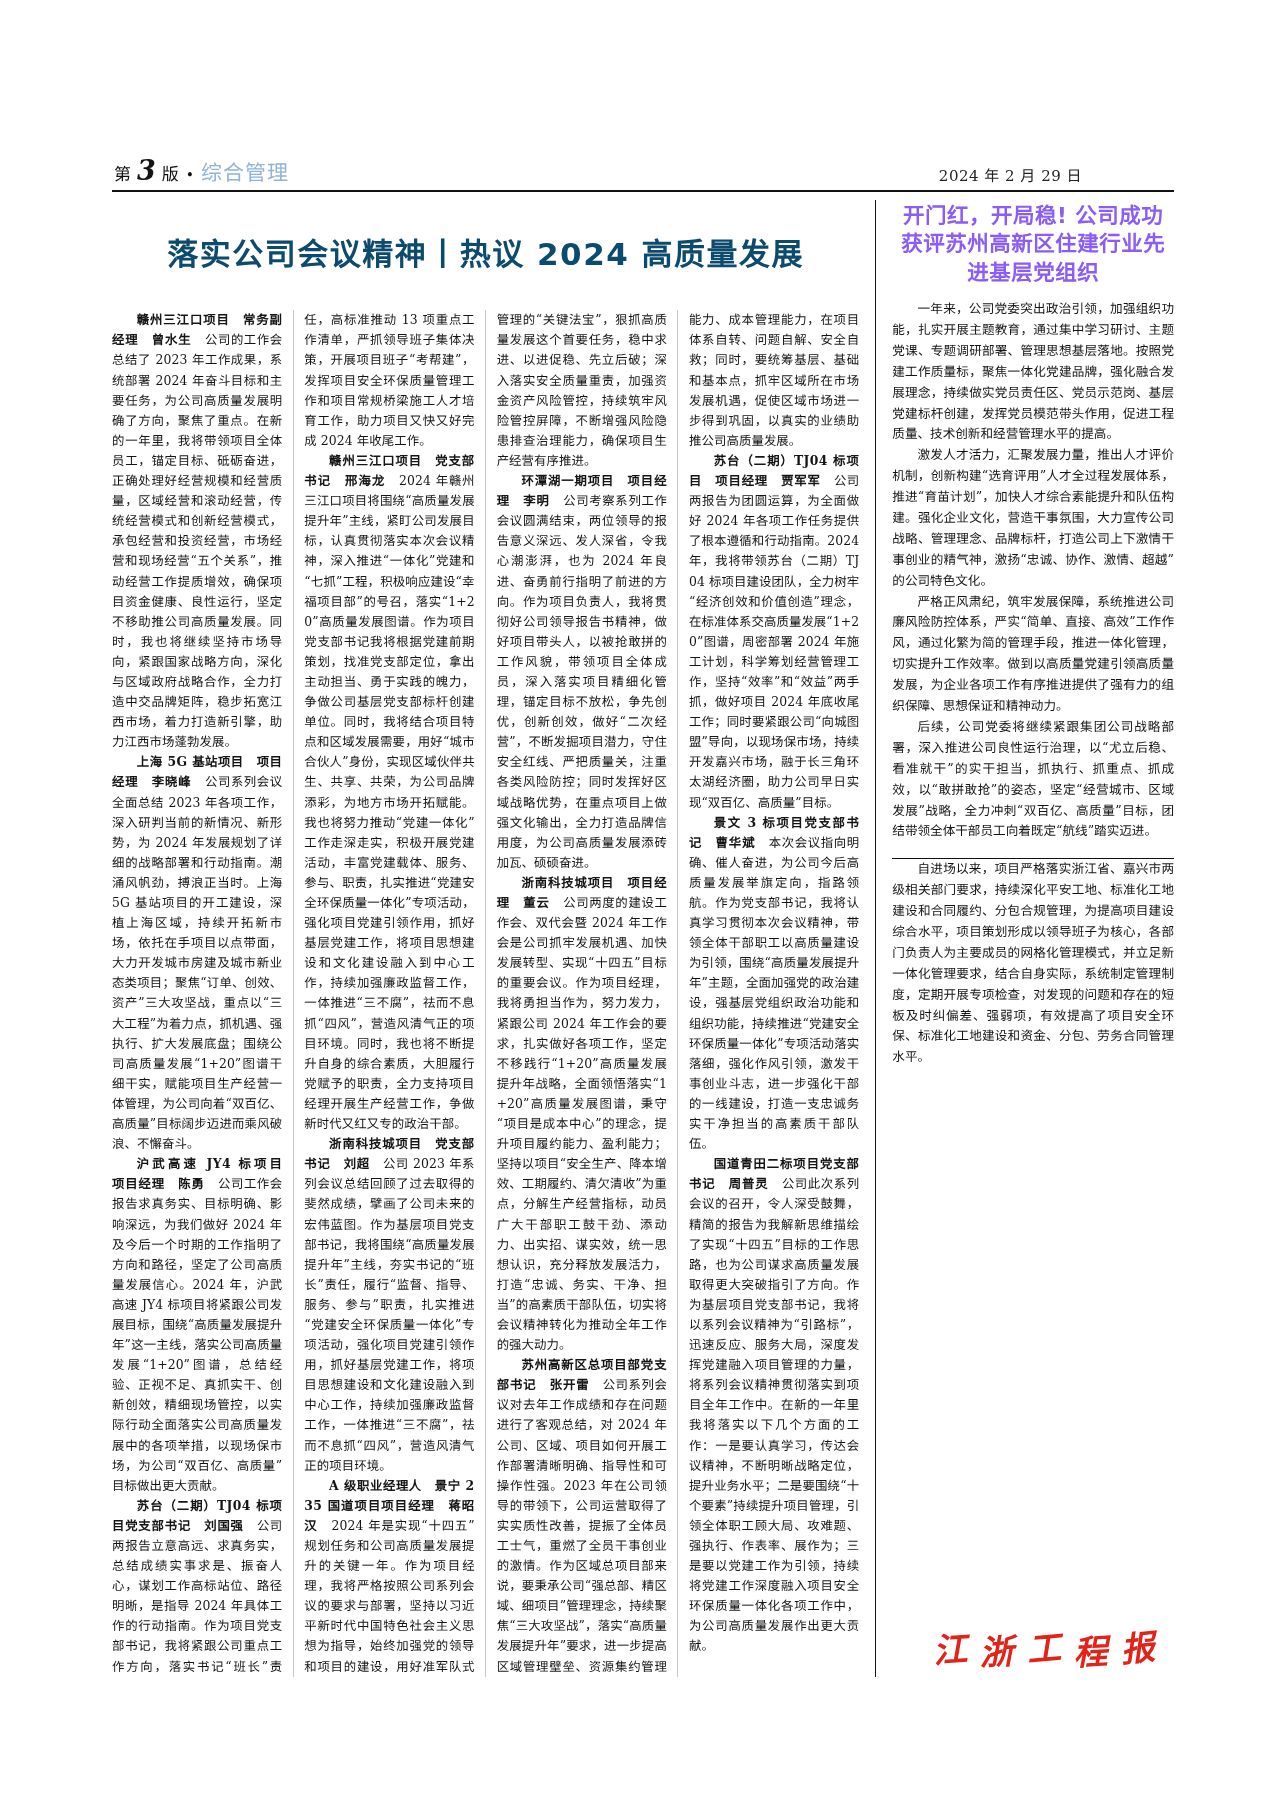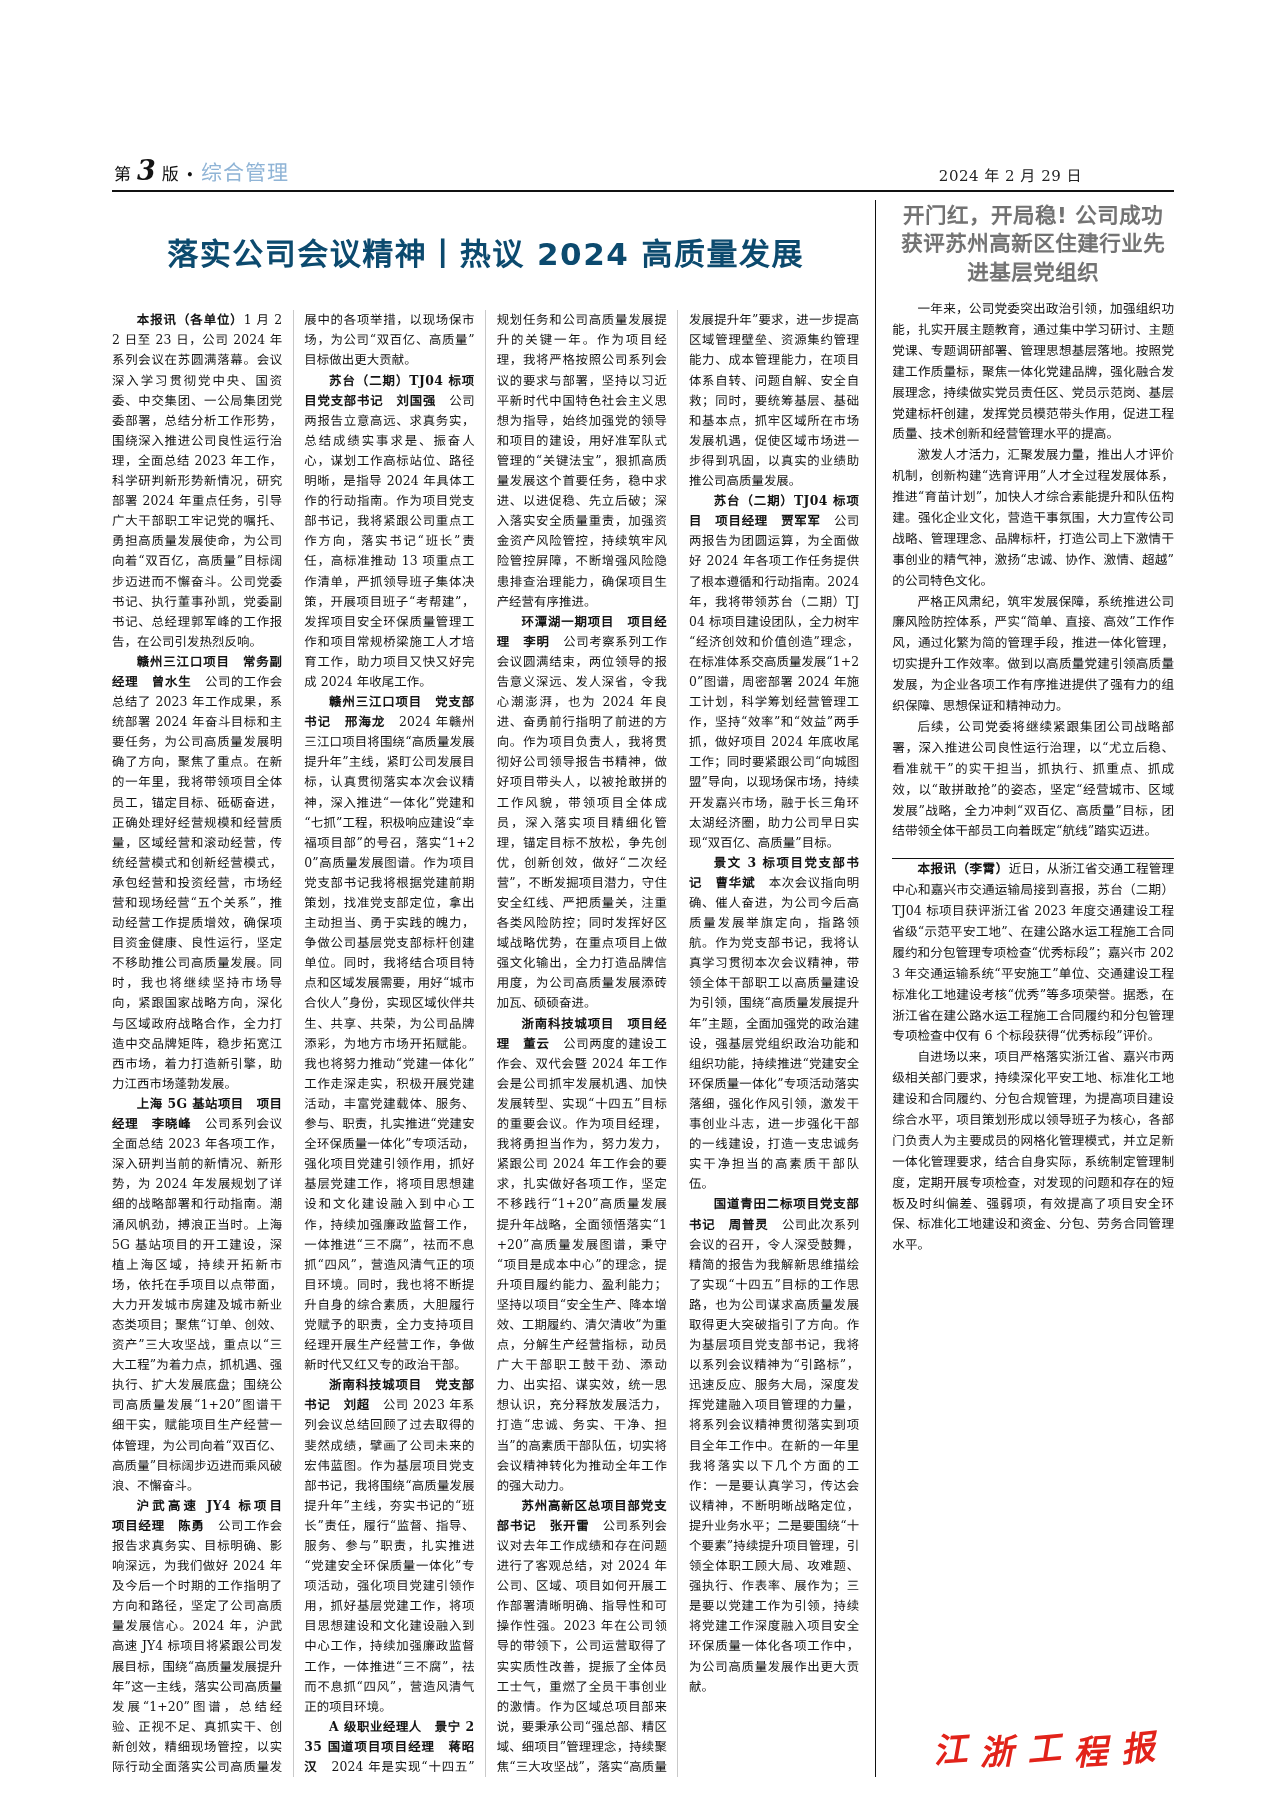--- a/index.html
+++ b/index.html
@@ -152,21 +152,21 @@
   }
 
   
   .rh {
     font-family: "DejaVu Sans", "Liberation Sans", sans-serif;
     font-weight: 700;
     font-size: 21.5px;
     line-height: 1.32;
     letter-spacing: 0.5px;
     text-align: center;
-    color: #737373;
+    color: #8b5cf6;
     margin: 2px 0 12px 0;
   }
   .rh.second {
     margin-top: 26px;
     text-align: left;
   }
   .rbody {
     font-size: 12.6px;
     line-height: 1.66;
     text-align: justify;
@@ -210,21 +210,20 @@
         </svg>
       </div>
     </div>
     <div class="rule-main"></div>
 
     <div class="body-wrap">
 
       <div class="left-zone">
         <h1 class="main-headline">落实公司会议精神丨热议 2024 高质量发展</h1>
         <div class="cols4" id="main-cols">
-            <p><span class="lead-label">本报讯（各单位）</span>1 月 22 日至 23 日，公司 2024 年系列会议在苏圆满落幕。会议深入学习贯彻党中央、国资委、中交集团、一公局集团党委部署，总结分析工作形势，围绕深入推进公司良性运行治理，全面总结 2023 年工作，科学研判新形势新情况，研究部署 2024 年重点任务，引导广大干部职工牢记党的嘱托、勇担高质量发展使命，为公司向着“双百亿，高质量”目标阔步迈进而不懈奋斗。公司党委书记、执行董事孙凯，党委副书记、总经理郭军峰的工作报告，在公司引发热烈反响。</p>
             <p><span class="speaker">赣州三江口项目　常务副经理　曾水生　</span>公司的工作会总结了 2023 年工作成果，系统部署 2024 年奋斗目标和主要任务，为公司高质量发展明确了方向，聚焦了重点。在新的一年里，我将带领项目全体员工，锚定目标、砥砺奋进，正确处理好经营规模和经营质量，区域经营和滚动经营，传统经营模式和创新经营模式，承包经营和投资经营，市场经营和现场经营“五个关系”，推动经营工作提质增效，确保项目资金健康、良性运行，坚定不移助推公司高质量发展。同时，我也将继续坚持市场导向，紧跟国家战略方向，深化与区域政府战略合作，全力打造中交品牌矩阵，稳步拓宽江西市场，着力打造新引擎，助力江西市场蓬勃发展。</p>
             <p><span class="speaker">上海 5G 基站项目　项目经理　李晓峰　</span>公司系列会议全面总结 2023 年各项工作，深入研判当前的新情况、新形势，为 2024 年发展规划了详细的战略部署和行动指南。潮涌风帆劲，搏浪正当时。上海 5G 基站项目的开工建设，深植上海区域，持续开拓新市场，依托在手项目以点带面，大力开发城市房建及城市新业态类项目；聚焦“订单、创效、资产”三大攻坚战，重点以“三大工程”为着力点，抓机遇、强执行、扩大发展底盘；围绕公司高质量发展“1+20”图谱干细干实，赋能项目生产经营一体管理，为公司向着“双百亿、高质量”目标阔步迈进而乘风破浪、不懈奋斗。</p>
             <p><span class="speaker">沪武高速 JY4 标项目　项目经理　陈勇　</span>公司工作会报告求真务实、目标明确、影响深远，为我们做好 2024 年及今后一个时期的工作指明了方向和路径，坚定了公司高质量发展信心。2024 年，沪武高速 JY4 标项目将紧跟公司发展目标，围绕“高质量发展提升年”这一主线，落实公司高质量发展“1+20”图谱，总结经验、正视不足、真抓实干、创新创效，精细现场管控，以实际行动全面落实公司高质量发展中的各项举措，以现场保市场，为公司“双百亿、高质量”目标做出更大贡献。</p>
             <p><span class="speaker">苏台（二期）TJ04 标项目党支部书记　刘国强　</span>公司两报告立意高远、求真务实，总结成绩实事求是、振奋人心，谋划工作高标站位、路径明晰，是指导 2024 年具体工作的行动指南。作为项目党支部书记，我将紧跟公司重点工作方向，落实书记“班长”责任，高标准推动 13 项重点工作清单，严抓领导班子集体决策，开展项目班子“考帮建”，发挥项目安全环保质量管理工作和项目常规桥梁施工人才培育工作，助力项目又快又好完成 2024 年收尾工作。</p>
             <p><span class="speaker">赣州三江口项目　党支部书记　邢海龙　</span>2024 年赣州三江口项目将围绕“高质量发展提升年”主线，紧盯公司发展目标，认真贯彻落实本次会议精神，深入推进“一体化”党建和“七抓”工程，积极响应建设“幸福项目部”的号召，落实“1+20”高质量发展图谱。作为项目党支部书记我将根据党建前期策划，找准党支部定位，拿出主动担当、勇于实践的魄力，争做公司基层党支部标杆创建单位。同时，我将结合项目特点和区域发展需要，用好“城市合伙人”身份，实现区域伙伴共生、共享、共荣，为公司品牌添彩，为地方市场开拓赋能。我也将努力推动“党建一体化”工作走深走实，积极开展党建活动，丰富党建载体、服务、参与、职责，扎实推进“党建安全环保质量一体化”专项活动，强化项目党建引领作用，抓好基层党建工作，将项目思想建设和文化建设融入到中心工作，持续加强廉政监督工作，一体推进“三不腐”，祛而不息抓“四风”，营造风清气正的项目环境。同时，我也将不断提升自身的综合素质，大胆履行党赋予的职责，全力支持项目经理开展生产经营工作，争做新时代又红又专的政治干部。</p>
             <p><span class="speaker">浙南科技城项目　党支部书记　刘超　</span>公司 2023 年系列会议总结回顾了过去取得的斐然成绩，擘画了公司未来的宏伟蓝图。作为基层项目党支部书记，我将围绕“高质量发展提升年”主线，夯实书记的“班长”责任，履行“监督、指导、服务、参与”职责，扎实推进“党建安全环保质量一体化”专项活动，强化项目党建引领作用，抓好基层党建工作，将项目思想建设和文化建设融入到中心工作，持续加强廉政监督工作，一体推进“三不腐”，祛而不息抓“四风”，营造风清气正的项目环境。</p>
             <p><span class="speaker">A 级职业经理人　景宁 235 国道项目项目经理　蒋昭汉　</span>2024 年是实现“十四五”规划任务和公司高质量发展提升的关键一年。作为项目经理，我将严格按照公司系列会议的要求与部署，坚持以习近平新时代中国特色社会主义思想为指导，始终加强党的领导和项目的建设，用好准军队式管理的“关键法宝”，狠抓高质量发展这个首要任务，稳中求进、以进促稳、先立后破；深入落实安全质量重责，加强资金资产风险管控，持续筑牢风险管控屏障，不断增强风险隐患排查治理能力，确保项目生产经营有序推进。</p>
             <p><span class="speaker">环潭湖一期项目　项目经理　李明　</span>公司考察系列工作会议圆满结束，两位领导的报告意义深远、发人深省，令我心潮澎湃，也为 2024 年良进、奋勇前行指明了前进的方向。作为项目负责人，我将贯彻好公司领导报告书精神，做好项目带头人，以被抢敢拼的工作风貌，带领项目全体成员，深入落实项目精细化管理，锚定目标不放松，争先创优，创新创效，做好“二次经营”，不断发掘项目潜力，守住安全红线、严把质量关，注重各类风险防控；同时发挥好区域战略优势，在重点项目上做强文化输出，全力打造品牌信用度，为公司高质量发展添砖加瓦、硕硕奋进。</p>
             <p><span class="speaker">浙南科技城项目　项目经理　董云　</span>公司两度的建设工作会、双代会暨 2024 年工作会是公司抓牢发展机遇、加快发展转型、实现“十四五”目标的重要会议。作为项目经理，我将勇担当作为，努力发力，紧跟公司 2024 年工作会的要求，扎实做好各项工作，坚定不移践行“1+20”高质量发展提升年战略，全面领悟落实“1+20”高质量发展图谱，秉守“项目是成本中心”的理念，提升项目履约能力、盈利能力；坚持以项目“安全生产、降本增效、工期履约、清欠清收”为重点，分解生产经营指标，动员广大干部职工鼓干劲、添动力、出实招、谋实效，统一思想认识，充分释放发展活力，打造“忠诚、务实、干净、担当”的高素质干部队伍，切实将会议精神转化为推动全年工作的强大动力。</p>
             <p><span class="speaker">苏州高新区总项目部党支部书记　张开雷　</span>公司系列会议对去年工作成绩和存在问题进行了客观总结，对 2024 年公司、区域、项目如何开展工作部署清晰明确、指导性和可操作性强。2023 年在公司领导的带领下，公司运营取得了实实质性改善，提振了全体员工士气，重燃了全员干事创业的激情。作为区域总项目部来说，要秉承公司“强总部、精区域、细项目”管理理念，持续聚焦“三大攻坚战”，落实“高质量发展提升年”要求，进一步提高区域管理壁垒、资源集约管理能力、成本管理能力，在项目体系自转、问题自解、安全自救；同时，要统筹基层、基础和基本点，抓牢区域所在市场发展机遇，促使区域市场进一步得到巩固，以真实的业绩助推公司高质量发展。</p>
@@ -239,20 +238,19 @@
       <div class="right-zone">
         <h2 class="rh">开门红，开局稳! 公司成功获评苏州高新区住建行业先进基层党组织</h2>
         <div class="rbody" id="r1body">
             <p>一年来，公司党委突出政治引领，加强组织功能，扎实开展主题教育，通过集中学习研讨、主题党课、专题调研部署、管理思想基层落地。按照党建工作质量标，聚焦一体化党建品牌，强化融合发展理念，持续做实党员责任区、党员示范岗、基层党建标杆创建，发挥党员模范带头作用，促进工程质量、技术创新和经营管理水平的提高。</p>
             <p>激发人才活力，汇聚发展力量，推出人才评价机制，创新构建“选育评用”人才全过程发展体系，推进“育苗计划”，加快人才综合素能提升和队伍构建。强化企业文化，营造干事氛围，大力宣传公司战略、管理理念、品牌标杆，打造公司上下激情干事创业的精气神，激扬“忠诚、协作、激情、超越”的公司特色文化。</p>
             <p>严格正风肃纪，筑牢发展保障，系统推进公司廉风险防控体系，严实“简单、直接、高效”工作作风，通过化繁为简的管理手段，推进一体化管理，切实提升工作效率。做到以高质量党建引领高质量发展，为企业各项工作有序推进提供了强有力的组织保障、思想保证和精神动力。</p>
             <p>后续，公司党委将继续紧跟集团公司战略部署，深入推进公司良性运行治理，以“尤立后稳、看准就干”的实干担当，抓执行、抓重点、抓成效，以“敢拼敢抢”的姿态，坚定“经营城市、区域发展”战略，全力冲刺“双百亿、高质量”目标，团结带领全体干部员工向着既定“航线”踏实迈进。</p>
           </div>
         <div class="rdiv"></div>
         <div class="rbody" id="r2body">
-            <p><span class="lead-label">本报讯（李霄）</span>近日，从浙江省交通工程管理中心和嘉兴市交通运输局接到喜报，苏台（二期）TJ04 标项目获评浙江省 2023 年度交通建设工程省级“示范平安工地”、在建公路水运工程施工合同履约和分包管理专项检查“优秀标段”；嘉兴市 2023 年交通运输系统“平安施工”单位、交通建设工程标准化工地建设考核“优秀”等多项荣誉。据悉，在浙江省在建公路水运工程施工合同履约和分包管理专项检查中仅有 6 个标段获得“优秀标段”评价。</p>
             <p>自进场以来，项目严格落实浙江省、嘉兴市两级相关部门要求，持续深化平安工地、标准化工地建设和合同履约、分包合规管理，为提高项目建设综合水平，项目策划形成以领导班子为核心，各部门负责人为主要成员的网格化管理模式，并立足新一体化管理要求，结合自身实际，系统制定管理制度，定期开展专项检查，对发现的问题和存在的短板及时纠偏差、强弱项，有效提高了项目安全环保、标准化工地建设和资金、分包、劳务合同管理水平。</p>
           </div>
       </div>
 
     </div>
   </div>
 </div>
 
 </body></html>

